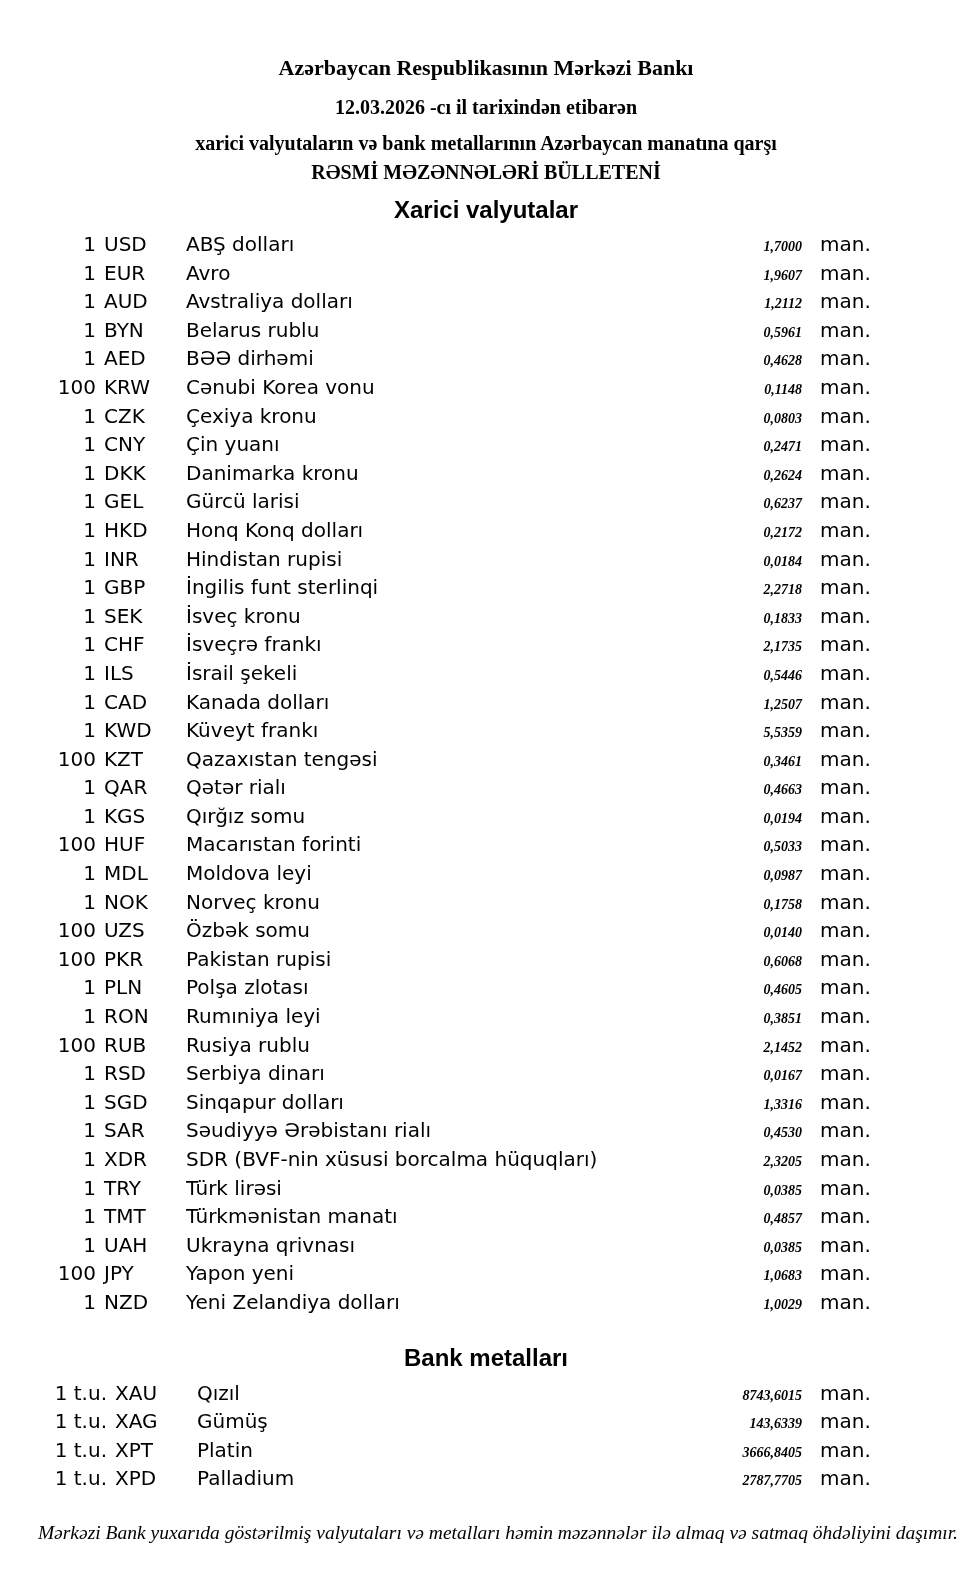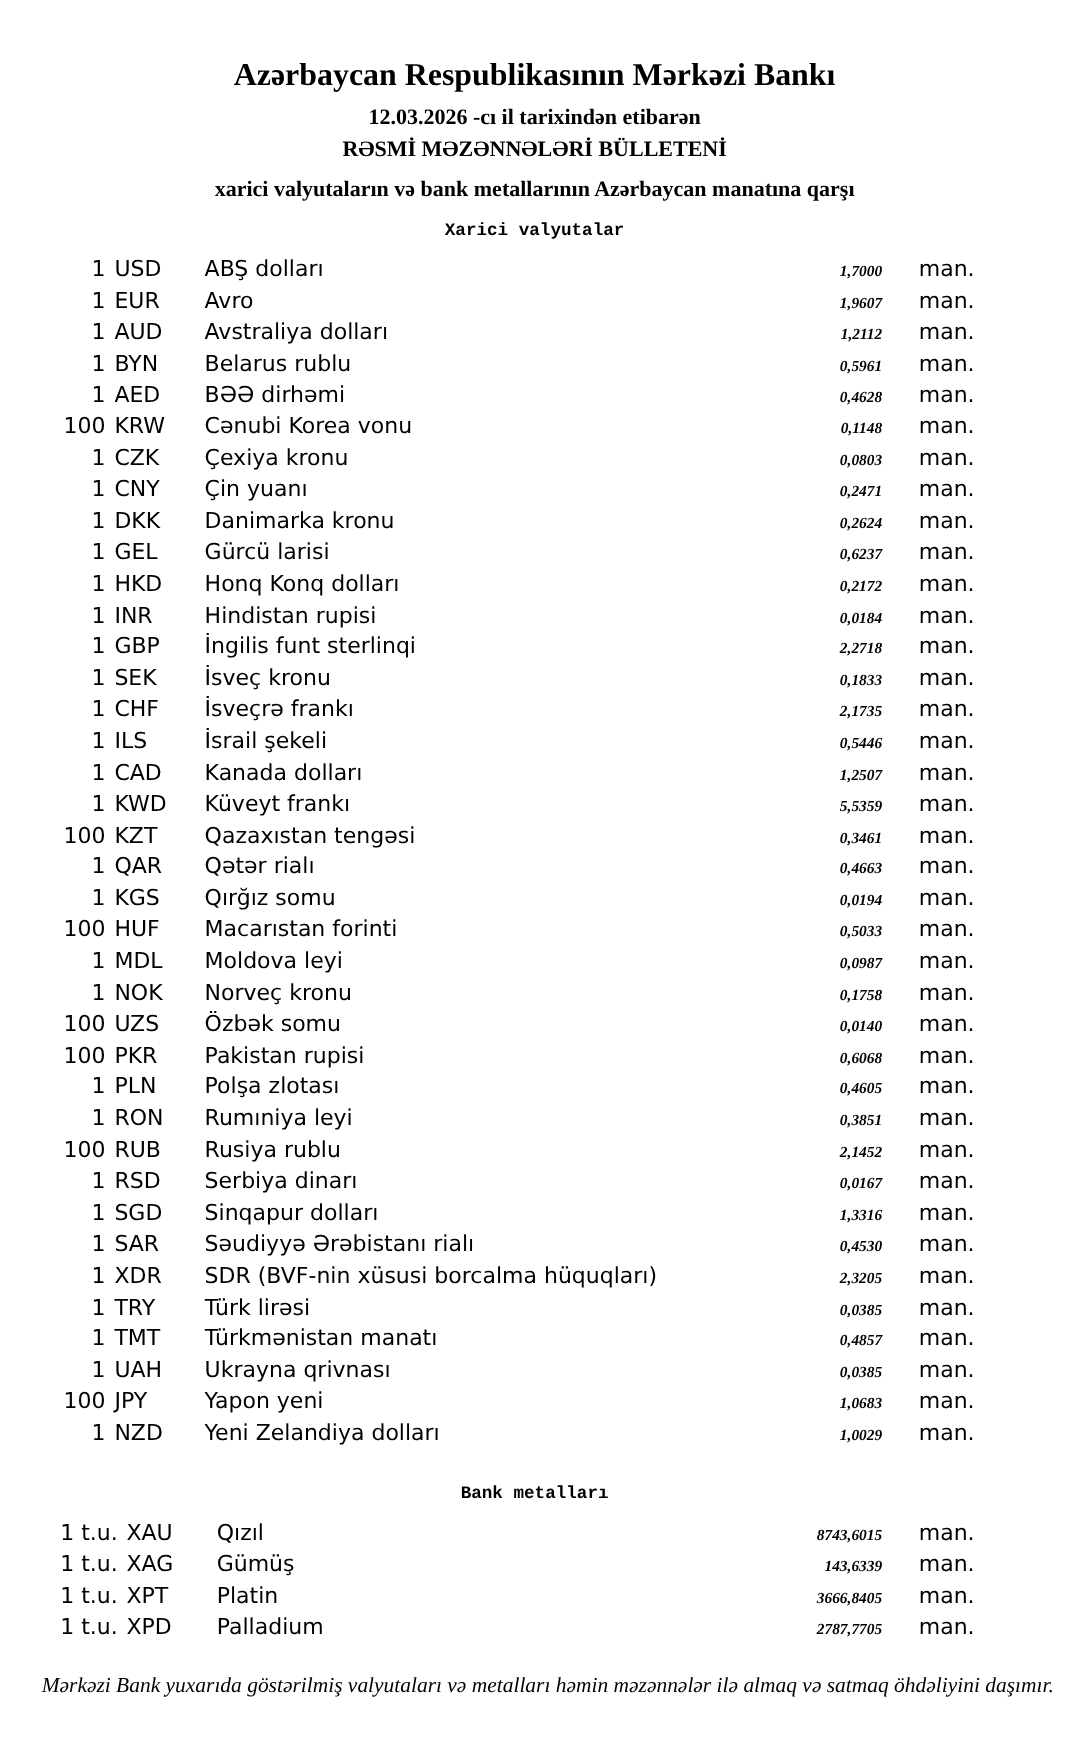--- a/index.html
+++ b/index.html
@@ -20,21 +20,21 @@
     position: relative;
   }
   
   .hdr {
     text-align: center;
     font-family: "Liberation Serif", "DejaVu Serif", serif;
     font-weight: bold;
   }
   .hdr-title {
     padding-top: 52px;
-    font-size: 29px;
+    font-size: 22px;
     line-height: 32px;
     font-family: Liberation Serif, serif;
   }
   .hdr-date {
     margin-top: 11px;
     font-size: 20px;
     line-height: 24px;
   }
   .hdr-subtitle {
     margin-top: 12px;
@@ -42,23 +42,23 @@
     line-height: 24px;
   }
   .hdr-bulletin {
     margin-top: 5px;
     font-size: 20px;
     line-height: 24px;
   }
   .section-heading {
     margin-top: 15px;
     text-align: center;
-    font-family: Liberation Mono, monospace;
+    font-family: Liberation Sans, sans-serif;
     font-weight: bold;
-    font-size: 16px;
+    font-size: 24px;
     line-height: 22px;
   }
   
   .rows {
     margin-top: 9px;
   }
   .row {
     display: flex;
     align-items: baseline;
     height: 28.6px;
@@ -90,21 +90,20 @@
     font-family: "Liberation Serif", "DejaVu Serif", serif;
     font-weight: bold;
     font-style: italic;
     font-size: 14px;
     white-space: nowrap;
   }
   .c-man {
     width: 66px;
     margin-left: 18px;
     white-space: nowrap;
-    text-align: right;
   }
   .metals-heading {
     margin-top: 30px;
   }
   .metal-rows {
     margin-top: 10px;
     padding-left: 11px;
   }
   
   .footer {
@@ -120,23 +119,23 @@
 </style>
 </head>
 <body>
 
 <div class="doc">
 
   <div class="hdr hdr-title">Azərbaycan Respublikasının Mərkəzi Bankı</div>
 
   <div class="hdr hdr-date">12.03.2026 -cı il tarixindən etibarən</div>
 
+  <div class="hdr hdr-subtitle">xarici valyutaların və bank metallarının Azərbaycan manatına qarşı</div>
+
   <div class="hdr hdr-bulletin">RƏSMİ MƏZƏNNƏLƏRİ BÜLLETENİ</div>
-
-  <div class="hdr hdr-subtitle">xarici valyutaların və bank metallarının Azərbaycan manatına qarşı</div>
 
   <div class="section-heading">Xarici valyutalar</div>
 
   <div class="rows" id="currency-rows">
       <div class="row">
         <div class="c-qty">1</div>
         <div class="c-code">USD</div>
         <div class="c-name">ABŞ dolları</div>
         <div class="c-rate">1,7000</div>
         <div class="c-man">man.</div>

